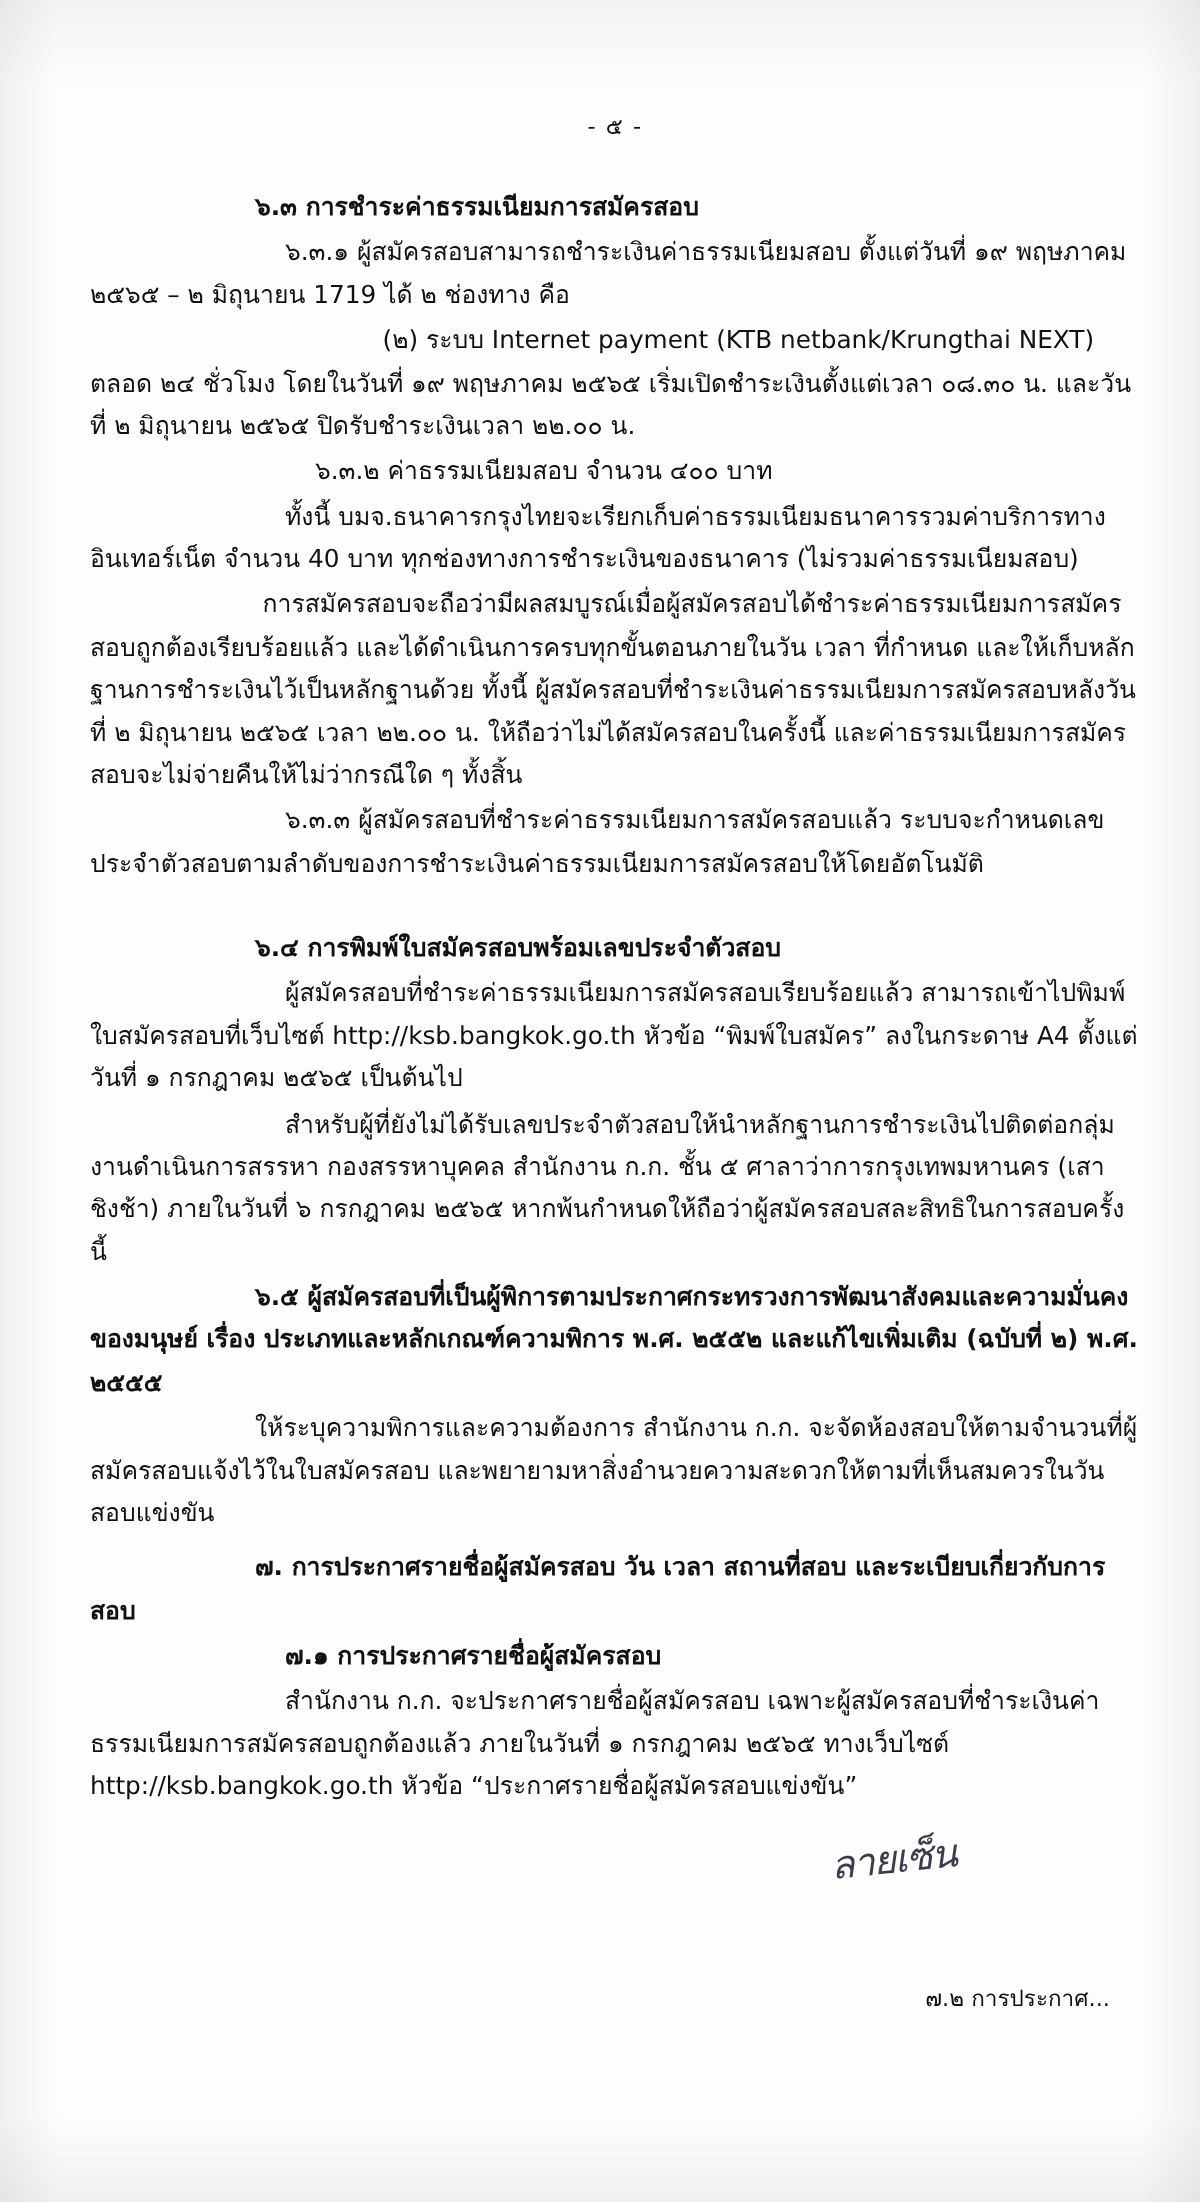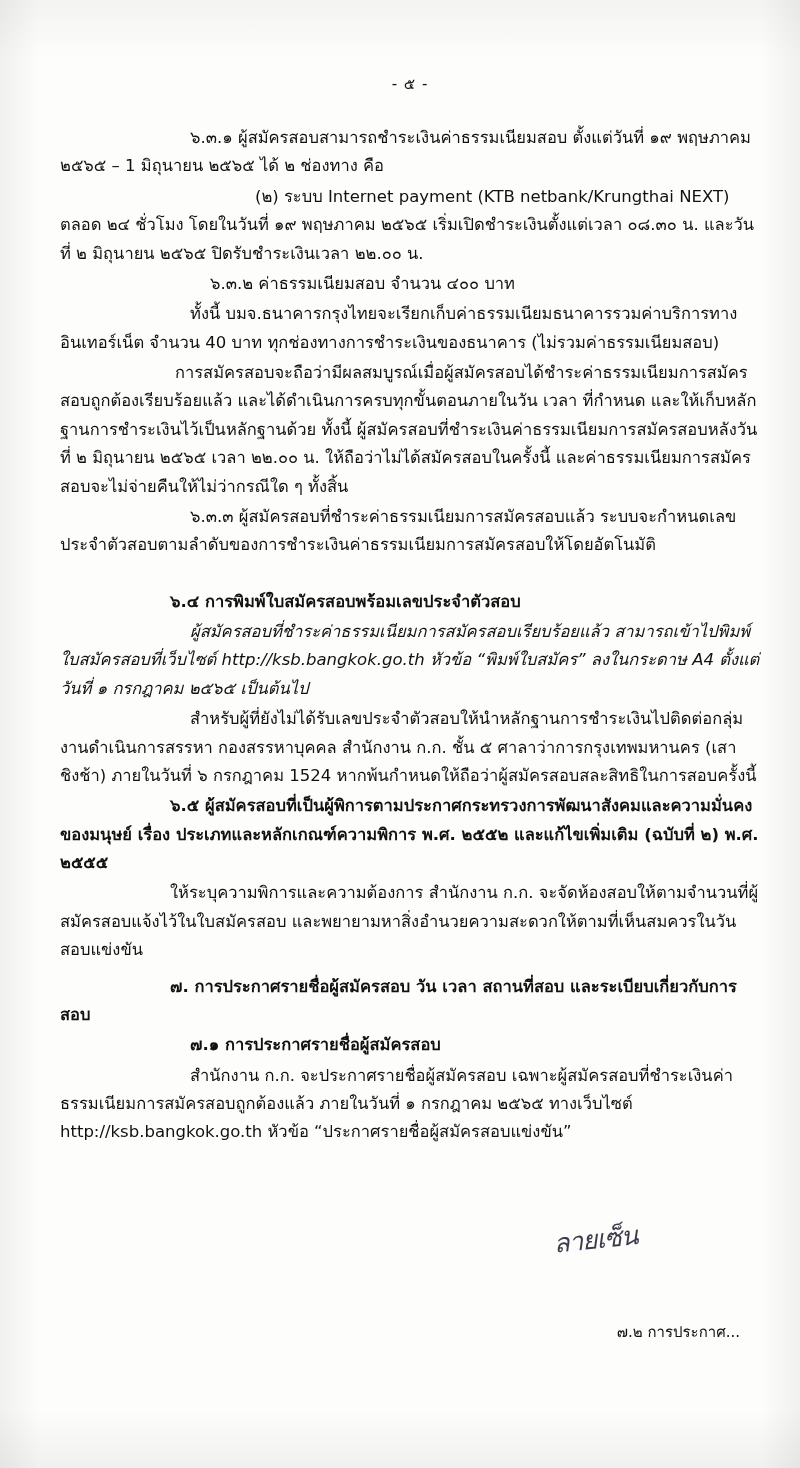--- a/index.html
+++ b/index.html
@@ -84,41 +84,42 @@
   }
 </style>
 </head>
 <body>
 
 <div class="page">
   <div class="content">
 
     <div class="page-number">- ๕ -</div>
 
+    <p class="para ind-head sec-head">๖.๓  การชำระค่าธรรมเนียมการสมัครสอบ</p>
 
-    <p class="para hang" style="padding-left:0;text-indent:130px;">๖.๓.๑ ผู้สมัครสอบสามารถชำระเงินค่าธรรมเนียมสอบ ตั้งแต่วันที่ ๑๙ พฤษภาคม ๒๕๖๕ – 1 มิถุนายน ๒๕๖๕ ได้ ๒ ช่องทาง คือ</p>
+    <p class="para hang" style="padding-left:0;text-indent:130px;">๖.๓.๑ ผู้สมัครสอบสามารถชำระเงินค่าธรรมเนียมสอบ ตั้งแต่วันที่ ๑๙ พฤษภาคม ๒๕๖๕ – ๒ มิถุนายน 1719 ได้ ๒ ช่องทาง คือ</p>
 
 
     <p class="para" style="padding-left:0;text-indent:195px;">(๒) ระบบ Internet payment (KTB netbank/Krungthai NEXT) ตลอด ๒๔ ชั่วโมง โดยในวันที่ ๑๙ พฤษภาคม ๒๕๖๕ เริ่มเปิดชำระเงินตั้งแต่เวลา ๐๘.๓๐ น. และวันที่ ๒ มิถุนายน ๒๕๖๕ ปิดรับชำระเงินเวลา ๒๒.๐๐ น.</p>
 
     <p class="para" style="padding-left:0;text-indent:150px;">๖.๓.๒ ค่าธรรมเนียมสอบ จำนวน ๔๐๐ บาท</p>
 
     <p class="para" style="padding-left:0;text-indent:130px;">ทั้งนี้ บมจ.ธนาคารกรุงไทยจะเรียกเก็บค่าธรรมเนียมธนาคารรวมค่าบริการทางอินเทอร์เน็ต จำนวน 40 บาท ทุกช่องทางการชำระเงินของธนาคาร (ไม่รวมค่าธรรมเนียมสอบ)</p>
 
     <p class="para" style="padding-left:0;text-indent:115px;">การสมัครสอบจะถือว่ามีผลสมบูรณ์เมื่อผู้สมัครสอบได้ชำระค่าธรรมเนียมการสมัครสอบถูกต้องเรียบร้อยแล้ว และได้ดำเนินการครบทุกขั้นตอนภายในวัน เวลา ที่กำหนด และให้เก็บหลักฐานการชำระเงินไว้เป็นหลักฐานด้วย ทั้งนี้ ผู้สมัครสอบที่ชำระเงินค่าธรรมเนียมการสมัครสอบหลังวันที่ ๒ มิถุนายน ๒๕๖๕ เวลา ๒๒.๐๐ น. ให้ถือว่าไม่ได้สมัครสอบในครั้งนี้ และค่าธรรมเนียมการสมัครสอบจะไม่จ่ายคืนให้ไม่ว่ากรณีใด ๆ ทั้งสิ้น</p>
 
     <p class="para" style="padding-left:0;text-indent:130px;">๖.๓.๓ ผู้สมัครสอบที่ชำระค่าธรรมเนียมการสมัครสอบแล้ว ระบบจะกำหนดเลขประจำตัวสอบตามลำดับของการชำระเงินค่าธรรมเนียมการสมัครสอบให้โดยอัตโนมัติ</p>
 
     <p class="para sec-head" style="padding-left:110px;margin-top:28px;">๖.๔  การพิมพ์ใบสมัครสอบพร้อมเลขประจำตัวสอบ</p>
 
-    <p class="para" style="padding-left:0;text-indent:130px;font-style:italic;">
+    <p class="para" style="padding-left:0;text-indent:130px;">
       <span>ผู้สมัครสอบที่ชำระค่าธรรมเนียมการสมัครสอบเรียบร้อยแล้ว สามารถเข้าไปพิมพ์ใบสมัครสอบที่เว็บไซต์ http://ksb.bangkok.go.th หัวข้อ “พิมพ์ใบสมัคร” ลงในกระดาษ A4 ตั้งแต่วันที่ ๑ กรกฎาคม ๒๕๖๕ เป็นต้นไป</span>
     </p>
 
-    <p class="para" style="padding-left:0;text-indent:130px;">สำหรับผู้ที่ยังไม่ได้รับเลขประจำตัวสอบให้นำหลักฐานการชำระเงินไปติดต่อกลุ่มงานดำเนินการสรรหา กองสรรหาบุคคล สำนักงาน ก.ก. ชั้น ๕ ศาลาว่าการกรุงเทพมหานคร (เสาชิงช้า) ภายในวันที่ ๖ กรกฎาคม 1524 หากพ้นกำหนดให้ถือว่าผู้สมัครสอบสละสิทธิในการสอบครั้งนี้</p>
+    <p class="para" style="padding-left:0;text-indent:130px;">สำหรับผู้ที่ยังไม่ได้รับเลขประจำตัวสอบให้นำหลักฐานการชำระเงินไปติดต่อกลุ่มงานดำเนินการสรรหา กองสรรหาบุคคล สำนักงาน ก.ก. ชั้น ๕ ศาลาว่าการกรุงเทพมหานคร (เสาชิงช้า) ภายในวันที่ ๖ กรกฎาคม ๒๕๖๕ หากพ้นกำหนดให้ถือว่าผู้สมัครสอบสละสิทธิในการสอบครั้งนี้</p>
 
     <p class="para sec-head" style="padding-left:0;text-indent:110px;">๖.๕  ผู้สมัครสอบที่เป็นผู้พิการตามประกาศกระทรวงการพัฒนาสังคมและความมั่นคงของมนุษย์ เรื่อง ประเภทและหลักเกณฑ์ความพิการ พ.ศ. ๒๕๕๒ และแก้ไขเพิ่มเติม (ฉบับที่ ๒) พ.ศ. ๒๕๕๕</p>
 
     <p class="para" style="padding-left:0;text-indent:110px;">ให้ระบุความพิการและความต้องการ สำนักงาน ก.ก. จะจัดห้องสอบให้ตามจำนวนที่ผู้สมัครสอบแจ้งไว้ในใบสมัครสอบ และพยายามหาสิ่งอำนวยความสะดวกให้ตามที่เห็นสมควรในวันสอบแข่งขัน</p>
 
     <div class="spacer-sm"></div>
 
     <p class="para sec-head" style="padding-left:0;text-indent:110px;">๗.    การประกาศรายชื่อผู้สมัครสอบ วัน เวลา สถานที่สอบ และระเบียบเกี่ยวกับการสอบ</p>
 
     <p class="para sec-head" style="padding-left:0;text-indent:130px;">๗.๑ การประกาศรายชื่อผู้สมัครสอบ</p>

